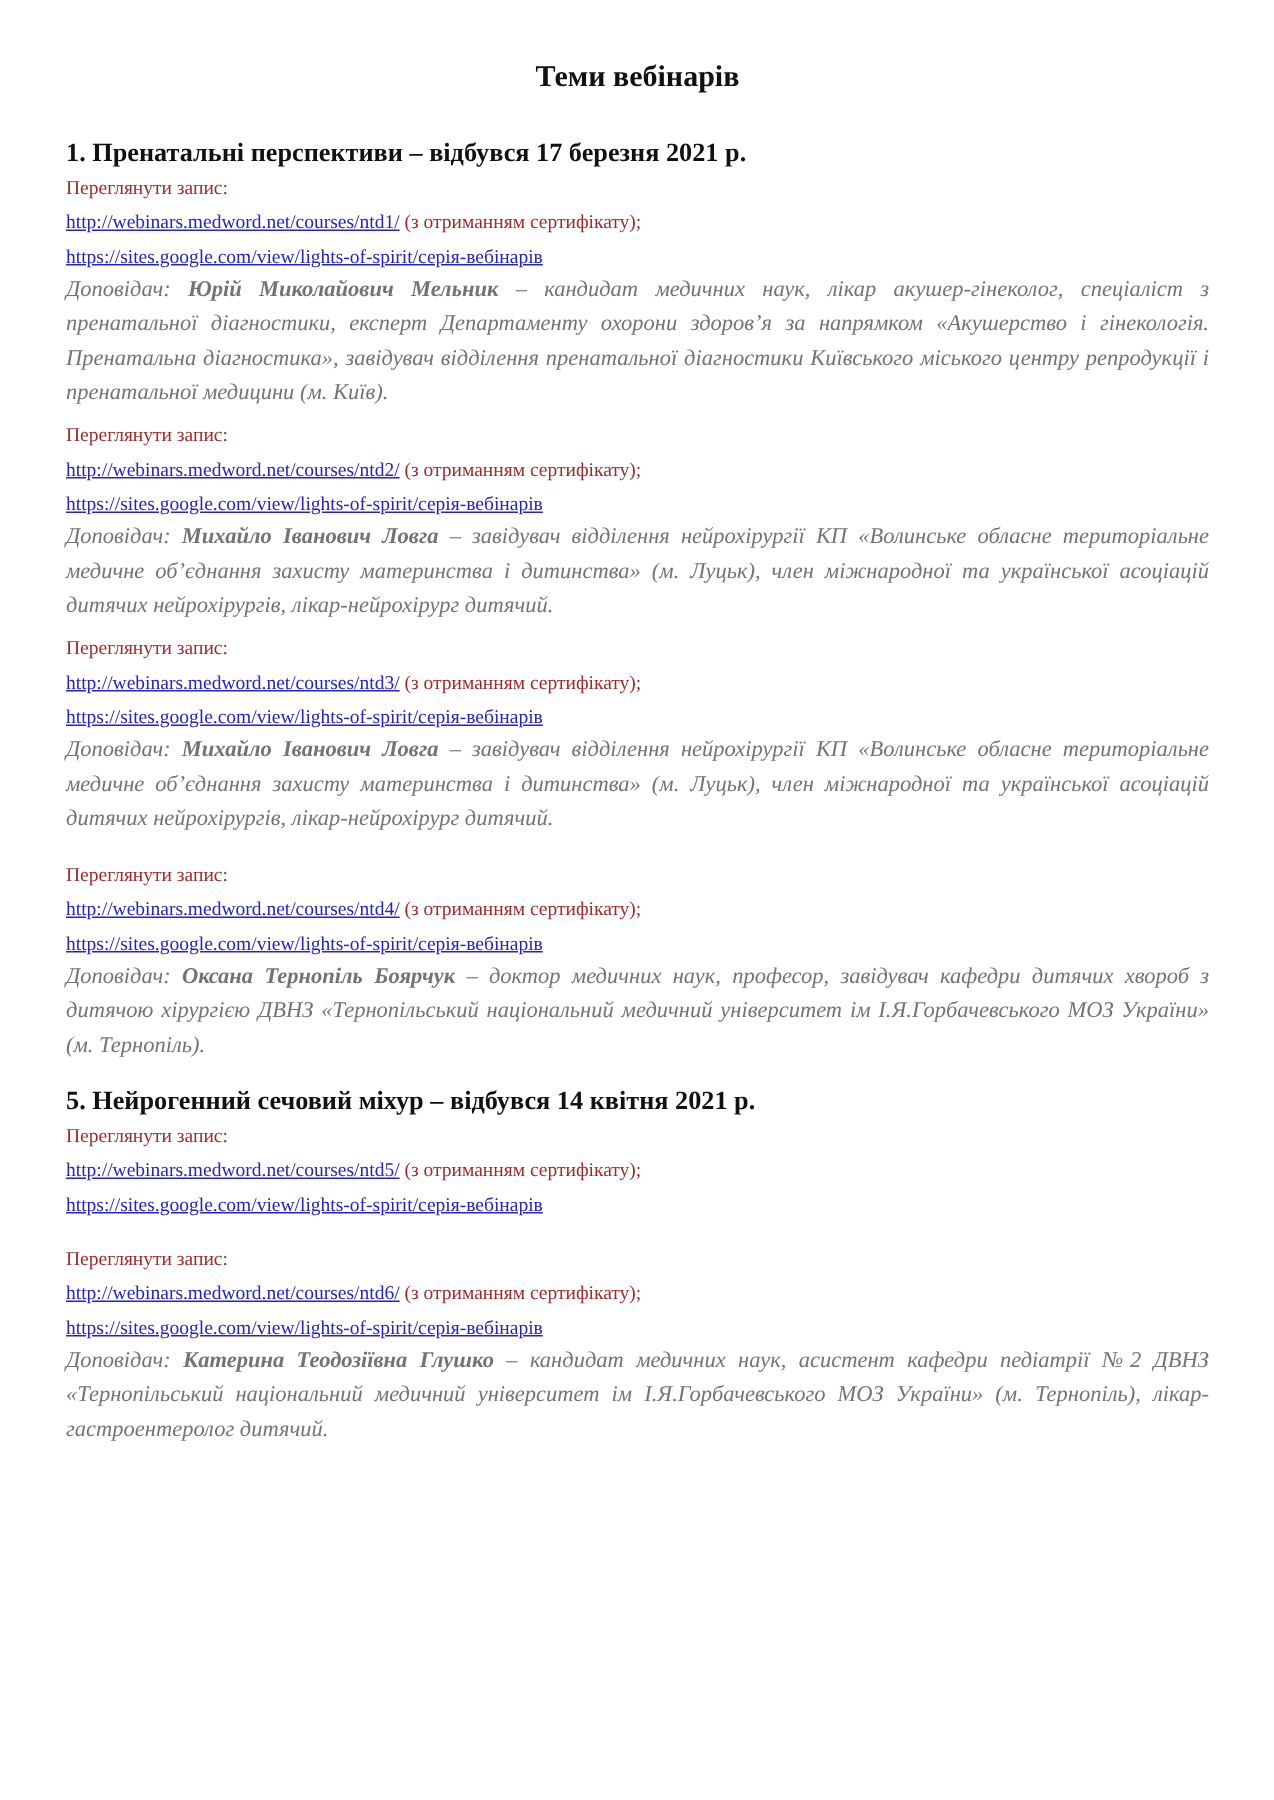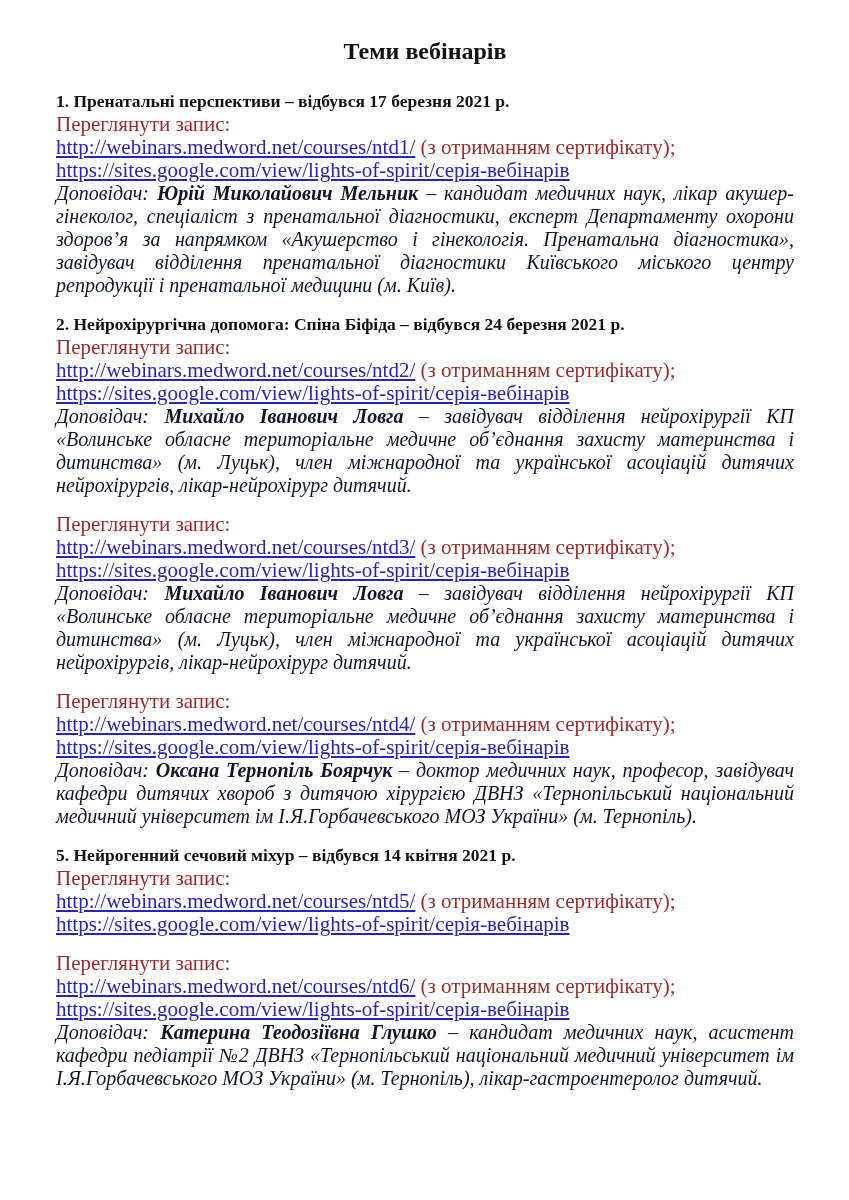--- a/index.html
+++ b/index.html
@@ -16,52 +16,52 @@
   }
   .page {
     box-sizing: border-box;
     width: 849px;
     height: 1200px;
     padding: 36px 39px 0 40px;
     background: #ffffff;
   }
   .title {
     margin: 0 0 24px 0;
-    font-size: 24px;
+    font-size: 20px;
     line-height: 30px;
     font-weight: bold;
     text-align: center;
     color: #111111;
   }
-  .webinar { margin: 16px; }
+  .webinar { margin: 4px; }
   .webinar.spaced { margin-top: 13px; }
   .heading {
     margin: 0;
     font-size: 17.5px;
     line-height: 23px;
     font-weight: bold;
     color: #111111;
   }
   .line {
-    font-size: 21px;
+    font-size: 13px;
     line-height: 23px;
   }
   .red { color: var(--accent-red, #9e2b2b); }
   .link {
     color: var(--link-blue, #2525bd);
     text-decoration: underline;
     cursor: pointer;
   }
   .speaker {
     margin: 0;
-    font-size: 20px;
+    font-size: 15px;
     line-height: 23px;
     font-style: italic;
     text-align: justify;
-    color: #0f172a;
+    color: #737373;
   }
   .sp-name { font-weight: bold; }
 </style>
 </head>
 <body>
 
 <div class="page">
   <h1 class="title">Теми вебінарів</h1>
   <div id="webinar-list">
   <section class="webinar">
@@ -75,21 +75,20 @@
       <a class="link">https://sites.google.com/view/lights-of-spirit/серія-вебінарів</a>
     </div>
     <p class="speaker">
       <span class="sp-label">Доповідач:</span>
       <b class="sp-name">Юрій Миколайович Мельник</b>
       <span class="sp-desc">– кандидат медичних наук, лікар акушер-гінеколог, спеціаліст з пренатальної діагностики, експерт Департаменту охорони здоров’я за напрямком «Акушерство і гінекологія. Пренатальна діагностика», завідувач відділення пренатальної діагностики Київського міського центру репродукції і пренатальної медицини (м. Київ).</span>
     </p>
   </section>
 
   <section class="webinar">
-    <h2 class="heading">2. Нейрохірургічна допомога: Спіна Біфіда – відбувся 24 березня 2021 р.</h2>
     <div class="line red">Переглянути запис:</div>
     <div class="line">
       <a class="link">http://webinars.medword.net/courses/ntd2/</a>
       <span class="red">(з отриманням сертифікату);</span>
     </div>
     <div class="line">
       <a class="link">https://sites.google.com/view/lights-of-spirit/серія-вебінарів</a>
     </div>
     <p class="speaker">
       <span class="sp-label">Доповідач:</span>

